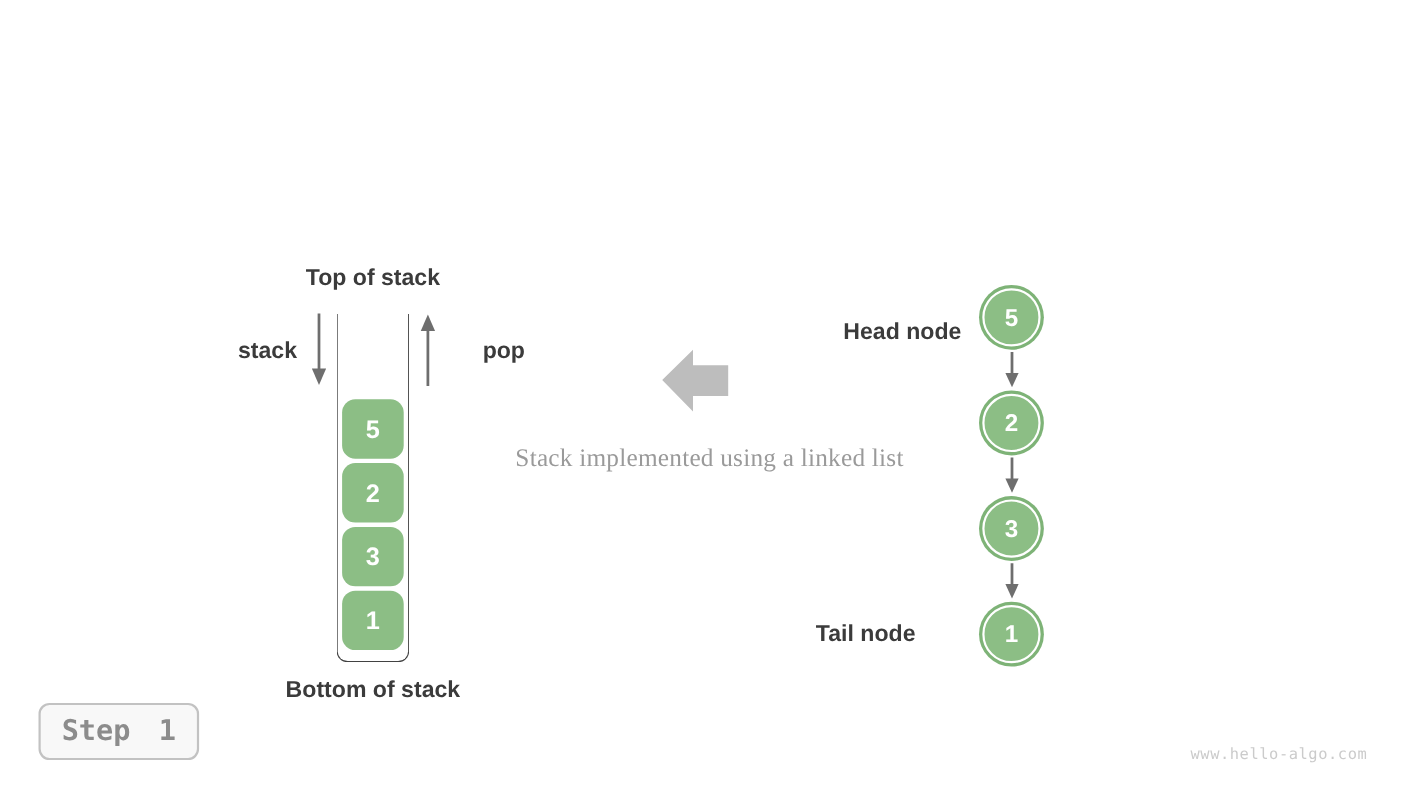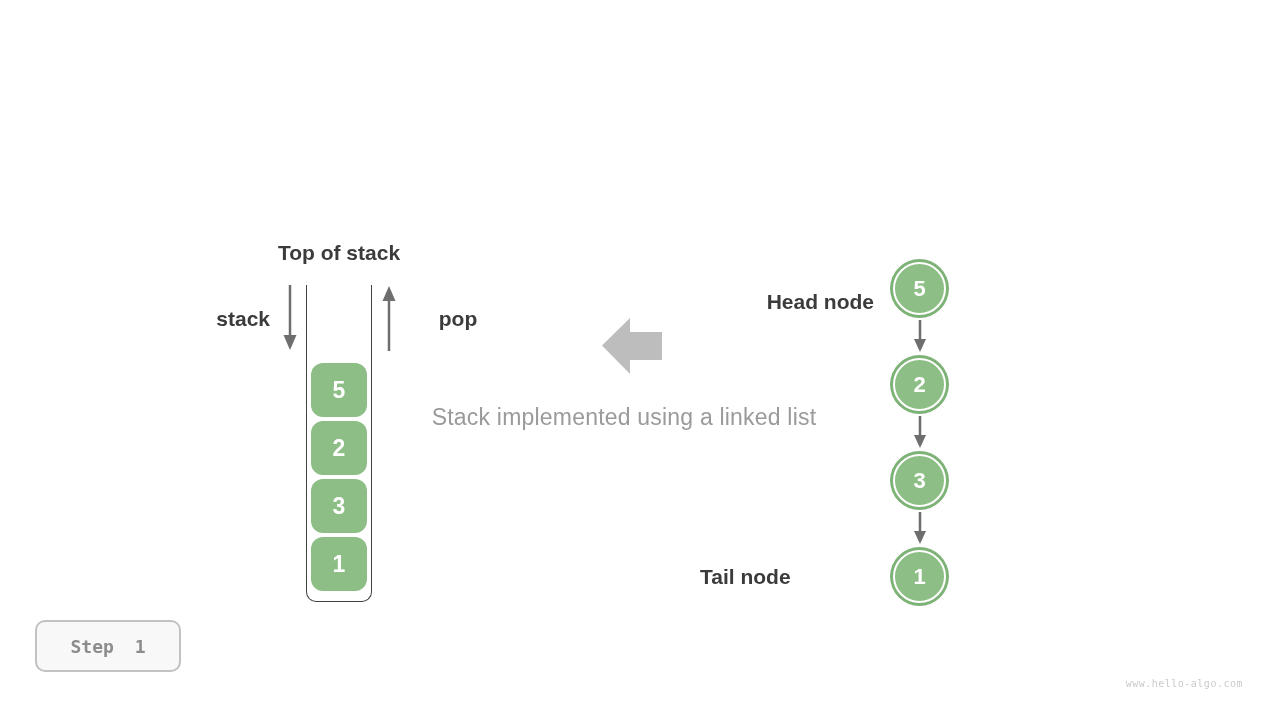--- a/index.html
+++ b/index.html
@@ -22,21 +22,21 @@
     font-weight: bold;
     font-size: 21px;
     color: var(--dark_text);
     white-space: nowrap;
   }
   .top-stack    { left: 239px; top: 241px; width: 200px; text-align: center; }
   .bottom-stack { left: 239px; top: 616px; width: 200px; text-align: center; }
   .push-label   { left: 178px; top: 307px; width: 92px;  text-align: right; }
   .pop-label    { left: 412px; top: 307px; width: 92px;  text-align: center; }
   .head-label   { left: 700px; top: 290px; width: 174px; text-align: right; }
-  .tail-label   { left: 700px; top: 565px; width: 174px; text-align: left; }
+  .tail-label   { left: 700px; top: 565px; width: 174px; text-align: center; }
 
   
   .stack-container {
     position: absolute;
     left: 306px; top: 285px;
     width: 66px; height: 317px;
     border-left: 1.5px solid var(--container_line);
     border-right: 1.5px solid var(--container_line);
     border-bottom: 1.5px solid var(--container_line);
     border-radius: 0 0 10px 10px;
@@ -62,27 +62,28 @@
   .push-arrow { position: absolute; left: 279px; top: 284px; }
   .pop-arrow  { position: absolute; left: 378px; top: 284px; }
   .arrow-line { stroke: var(--arrow_gray); stroke-width: 2.5; }
   .arrow-head { fill: var(--arrow_gray); }
 
   
   .block-arrow { position: absolute; left: 601px; top: 317px; }
   .block-arrow polygon { fill: var(--block_arrow); }
   .caption {
     position: absolute;
-    left: 374px; top: 404px;
+    left: 395px; top: 404px;
     width: 500px;
     text-align: center;
     font-size: 23px;
     color: var(--caption_gray);
     letter-spacing: 0.2px;
     white-space: nowrap;
+    font-family: Liberation Serif, serif;
   }
 
   
   .ll-node {
     position: absolute;
     left: 893px;
     width: 49px; height: 49px;
     border-radius: 50%;
     background: var(--green_fill);
     border: 2px solid #ffffff;
@@ -97,38 +98,38 @@
   .node-2 { top: 454px; }
   .node-3 { top: 550px; }
   .ll-arrow { position: absolute; left: 910px; }
   .ll-arrow-0 { top: 319px; }
   .ll-arrow-1 { top: 415px; }
   .ll-arrow-2 { top: 511px; }
 
   
   .step-badge {
     position: absolute;
-    left: 35px; top: 620px;
+    left: 35px; top: 639px;
     width: 146px; height: 52px;
     background: var(--step_bg);
     border: 2px solid var(--step_border);
     border-radius: 10px;
     box-sizing: border-box;
     display: flex; align-items: center; justify-content: center;
     font-family: "DejaVu Sans Mono", monospace;
     font-weight: bold;
-    font-size: 18px;
+    font-size: 26px;
     color: var(--step_text);
     word-spacing: 10px;
   }
   .watermark {
     position: absolute;
     right: 37px; top: 678px;
     font-family: "DejaVu Sans Mono", monospace;
-    font-size: 10px;
+    font-size: 14px;
     color: var(--watermark_gray);
     letter-spacing: 0.5px;
   }
 </style>
 </head>
 <body>
 
 <div class="canvas">
 
   <div class="label top-stack">Top of stack</div>
@@ -144,20 +145,21 @@
     <polygon class="arrow-head" points="4.5,17 17.5,17 11,2"></polygon>
   </svg>
   <div class="label pop-label">pop</div>
 
   <div class="stack-container"></div>
   <div class="stack-cell cell-0">5</div>
   <div class="stack-cell cell-1">2</div>
   <div class="stack-cell cell-2">3</div>
   <div class="stack-cell cell-3">1</div>
 
+  <div class="label bottom-stack">Bottom of stack</div>
 
   <svg class="block-arrow" width="62" height="58" viewBox="0 0 62 58">
     <polygon points="1,28.5 29,1 29,15 61,15 61,43 29,43 29,57"></polygon>
   </svg>
   <div class="caption">Stack implemented using a linked list</div>
 
   <div class="label head-label">Head node</div>
   <div class="label tail-label">Tail node</div>
 
   <div class="ll-node node-0">5</div>

